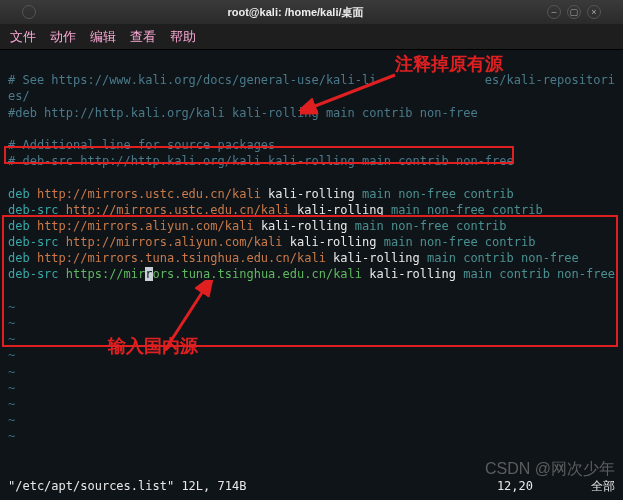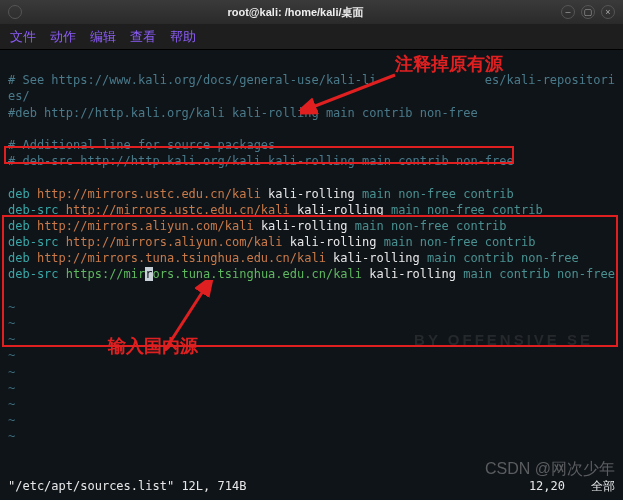--- a/index.html
+++ b/index.html
@@ -10,21 +10,21 @@
   font-family: "DejaVu Sans Mono", "Courier New", monospace;
   font-size: 12px;
   overflow: hidden;
   position: relative;
 }
 .titlebar {
   height: 24px;
   background: linear-gradient(to bottom, #3a3a3a, #2a2a2a);
   display: flex;
   align-items: center;
-  padding: 0 8px;
+  padding: 0 22px;
   color: #ccc;
   font-family: sans-serif;
   font-size: 11px;
 }
 .title-dot {
   width: 14px; height: 14px; border-radius: 50%;
   border: 1px solid #555; margin-right: 8px;
   display: flex; align-items: center; justify-content: center;
 }
 .titlebar-title { flex: 1; text-align: center; font-weight: bold; color: #eee; }
@@ -36,21 +36,21 @@
 }
 .menubar {
   height: 26px;
   background: #1e1e1e;
   display: flex;
   align-items: center;
   padding: 0 10px;
   gap: 14px;
   font-family: sans-serif;
   font-size: 13px;
-  color: #8b5cf6;
+  color: #f9a8d4;
   border-bottom: 1px solid #000;
 }
 .menu-item { cursor: pointer; }
 .terminal {
   background: #0f1419;
   color: #4dd0c8;
   padding: 6px 8px;
   line-height: 1.35;
   position: relative;
   height: calc(100% - 50px);
@@ -95,21 +95,21 @@
 }
 .arrow svg { display: block; }
 .statusbar {
   position: absolute;
   bottom: 6px; left: 8px; right: 8px;
   display: flex;
   color: #e8e8e8;
   font-size: 12px;
 }
 .status-file { flex: 1; }
-.status-pos { margin-right: 26px; }
+.status-pos { margin-right: 58px; }
 .cursor-block {
   background: #c8d0d8;
   color: #0f1419;
 }
 .watermark {
   position: absolute;
   right: 8px; bottom: 20px;
   color: rgba(140,140,140,0.6);
   font-family: sans-serif;
   font-size: 16px;
@@ -166,21 +166,20 @@
 <span class="tilde">~</span>
 <span class="tilde">~</span>
 <span class="tilde">~</span>
 <span class="tilde">~</span>
 <span class="tilde">~</span>
 <span class="tilde">~</span>
 
   <div class="red-box1"></div>
   <div class="red-box2"></div>
 
-  <div class="bg-logo">BY OFFENSIVE SE</div>
 
   <div class="statusbar">
     <span class="status-file">"/etc/apt/sources.list" 12L, 714B</span>
     <span class="status-pos">12,20</span>
     <span>全部</span>
   </div>
 </div>
 
 <div class="annot annot1">注释掉原有源</div>
 <div class="annot annot2">输入国内源</div>

